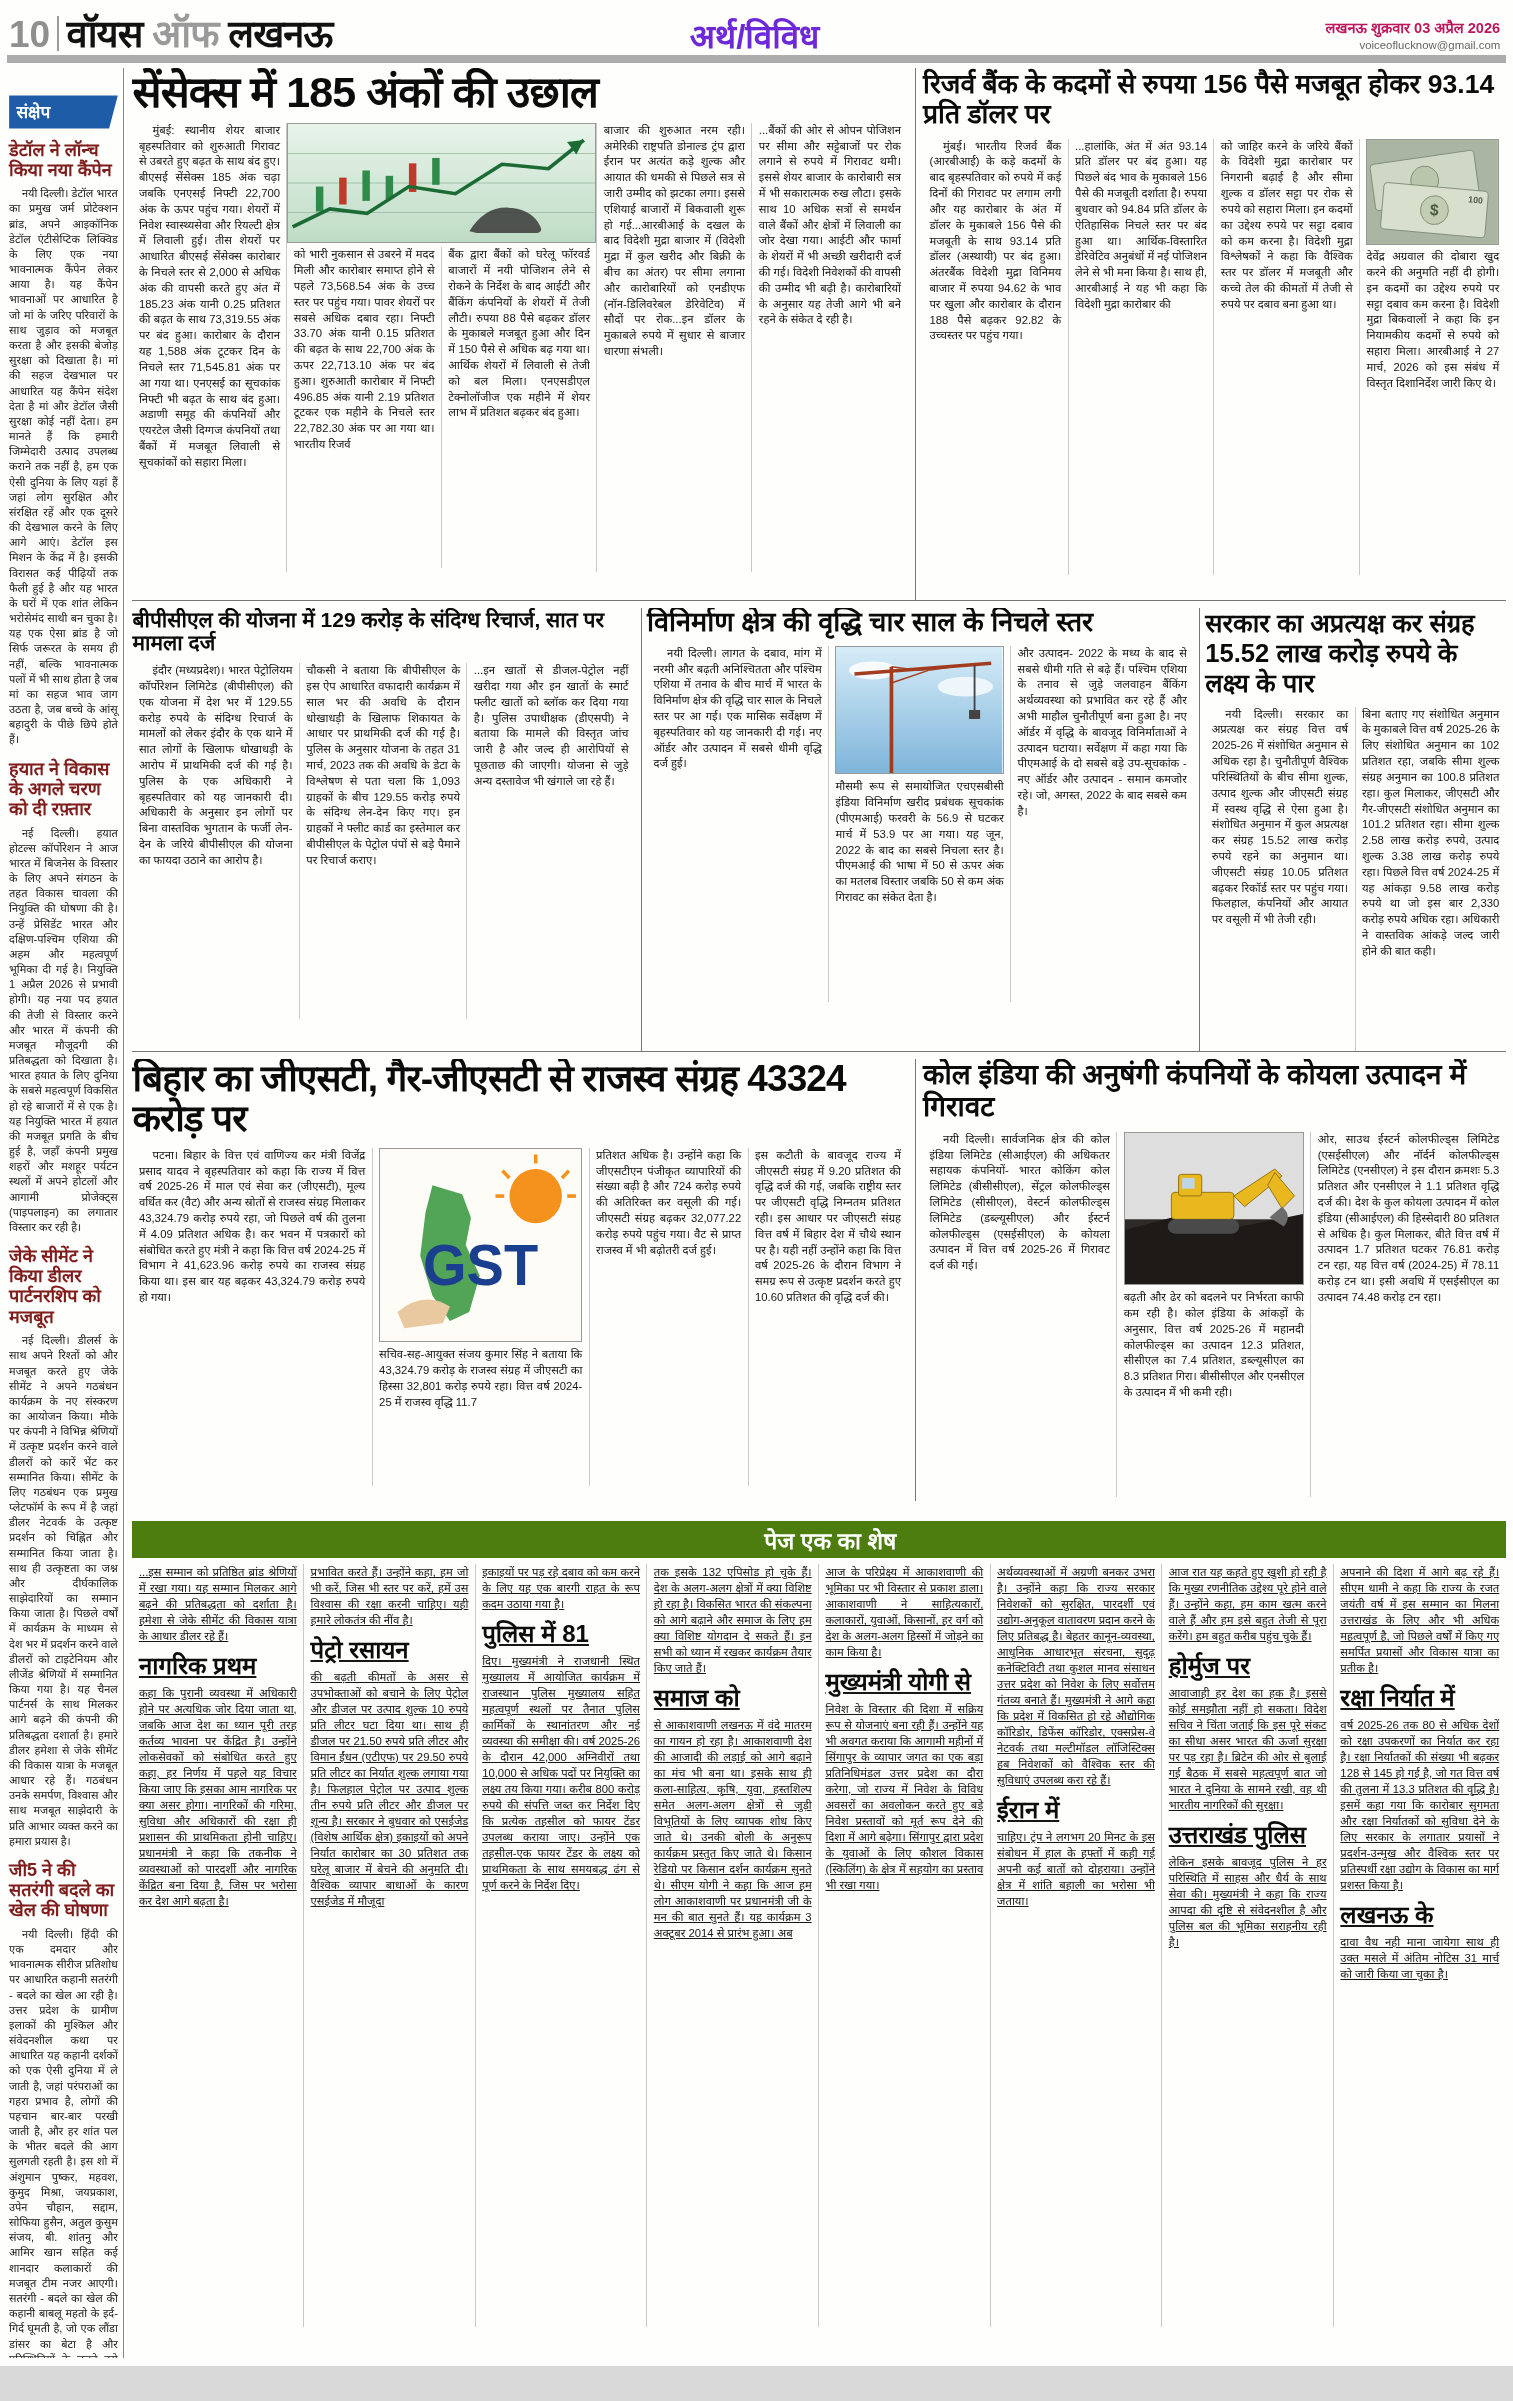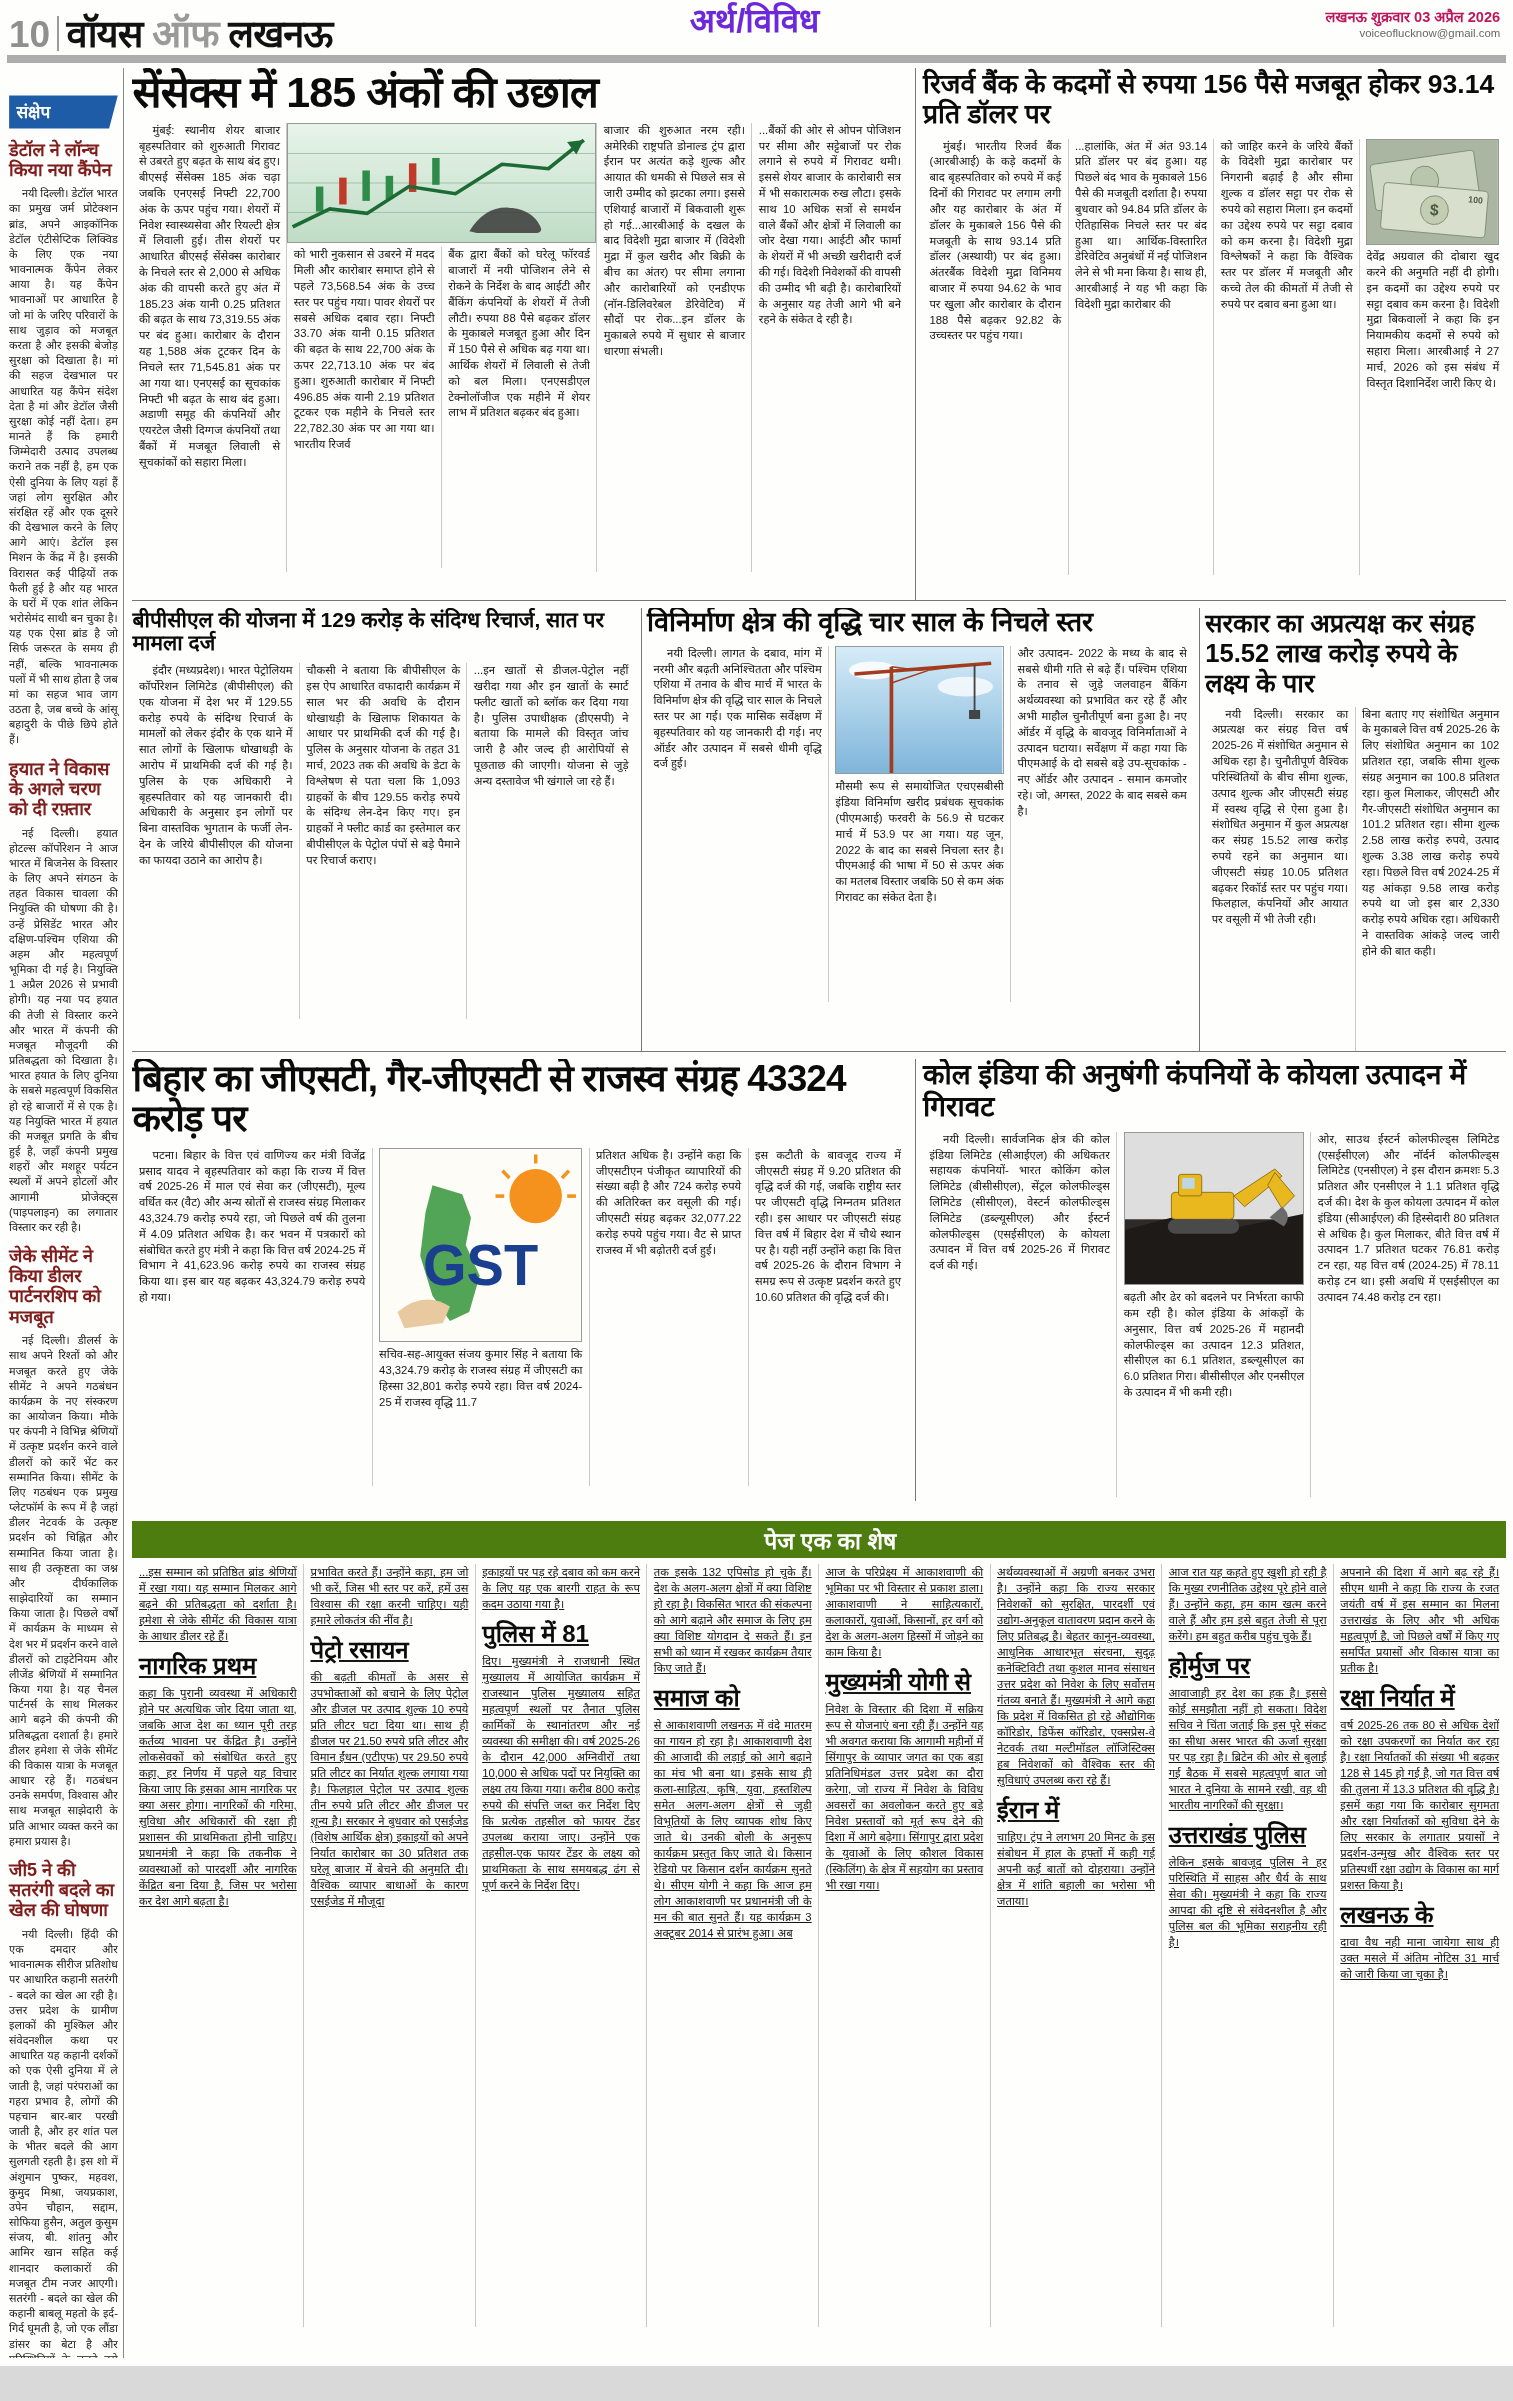--- a/index.html
+++ b/index.html
@@ -1,21 +1,21 @@
 <!DOCTYPE html>
 <html style="font-size:14.6px"><head>
 <meta charset="utf-8">
 <style>
   * { margin:0; padding:0; box-sizing:border-box; }
   html,body { background:#e8e8e4; }
   body { font-family:"Liberation Sans","DejaVu Sans",sans-serif; }
   .page { width:1513px; height:2401px; background:#fefefc; position:relative; overflow:hidden; margin:0 auto; color:#161616; }
 
   
-  .hdr { display:flex; padding:5.5px 12.8px 1.8px 9px; height:53px; }
+  .hdr { display:flex; align-items:flex-end; padding:5.5px 12.8px 1.8px 9px; height:53px; }
   .hdr-left { display:flex; align-items:flex-end; gap:5.5px; flex:1; }
   .pageno { font-size:37px; font-weight:800; color:#8f8f8f; line-height:.9; }
   .hdr-sep { width:1.8px; height:35px; background:#9a9a9a; margin:0 1.8px; }
   .masthead { font-size:38px; font-weight:800; letter-spacing:-0.9px; line-height:.9; color:#111; white-space:nowrap; }
   .masthead .mid { color:#9a9a9a; }
   .section-title { font-size:33px; font-weight:800; color:#6d28d9; line-height:.9; }
   .hdr-right { flex:1; text-align:right; }
   .dateline { font-size:14.6px; font-weight:700; color:#be185d; }
   .email { font-size:11.4px; color:#666; margin-top:1.8px; }
   .rule { height:8.2px; background:#acacac; margin:1.8px 7.3px 0; }
@@ -339,21 +339,21 @@
                   <polygon points="0,108 60,92 130,104 200,90 200,168 0,168" fill="#1d1a18"></polygon>
                   <rect x="52" y="66" width="70" height="30" rx="4" fill="#e8b81e" stroke="#8a6d0d"></rect>
                   <rect x="60" y="46" width="26" height="24" rx="3" fill="#e8b81e" stroke="#8a6d0d"></rect>
                   <rect x="64" y="50" width="14" height="12" fill="#bcd6e4"></rect>
                   <rect x="48" y="96" width="80" height="16" rx="8" fill="#4a4a4a"></rect>
                   <polygon points="122,70 168,40 176,48 134,82" fill="#e8b81e" stroke="#8a6d0d"></polygon>
                   <polygon points="168,44 190,70 176,84 160,58" fill="#e8b81e" stroke="#8a6d0d"></polygon>
                   <path d="M176 82 q12 10 2 22 l-16 -10 z" fill="#6b6b6b"></path>
                 </svg>
               </div>
-              <p>बढ़ती और ढेर को बदलने पर निर्भरता काफी कम रही है। कोल इंडिया के आंकड़ों के अनुसार, वित्त वर्ष 2025-26 में महानदी कोलफील्ड्स का उत्पादन 12.3 प्रतिशत, सीसीएल का 6.1 प्रतिशत, डब्ल्यूसीएल का 6.0 प्रतिशत गिरा। बीसीसीएल और एनसीएल के उत्पादन में भी कमी रही।</p>
+              <p>बढ़ती और ढेर को बदलने पर निर्भरता काफी कम रही है। कोल इंडिया के आंकड़ों के अनुसार, वित्त वर्ष 2025-26 में महानदी कोलफील्ड्स का उत्पादन 12.3 प्रतिशत, सीसीएल का 7.4 प्रतिशत, डब्ल्यूसीएल का 8.3 प्रतिशत गिरा। बीसीसीएल और एनसीएल के उत्पादन में भी कमी रही।</p>
             </div>
             <div class="col co-c">
                 <p>ओर, साउथ ईस्टर्न कोलफील्ड्स लिमिटेड (एसईसीएल) और नॉर्दर्न कोलफील्ड्स लिमिटेड (एनसीएल) ने इस दौरान क्रमशः 5.3 प्रतिशत और एनसीएल ने 1.1 प्रतिशत वृद्धि दर्ज की। देश के कुल कोयला उत्पादन में कोल इंडिया (सीआईएल) की हिस्सेदारी 80 प्रतिशत से अधिक है। कुल मिलाकर, बीते वित्त वर्ष में उत्पादन 1.7 प्रतिशत घटकर 76.81 करोड़ टन रहा, यह वित्त वर्ष (2024-25) में 78.11 करोड़ टन था। इसी अवधि में एसईसीएल का उत्पादन 74.48 करोड़ टन रहा।</p>
               </div>
           </div>
         </div>
       </div>
 
       <div class="pageone-bar">
         <span>पेज एक का शेष</span>

